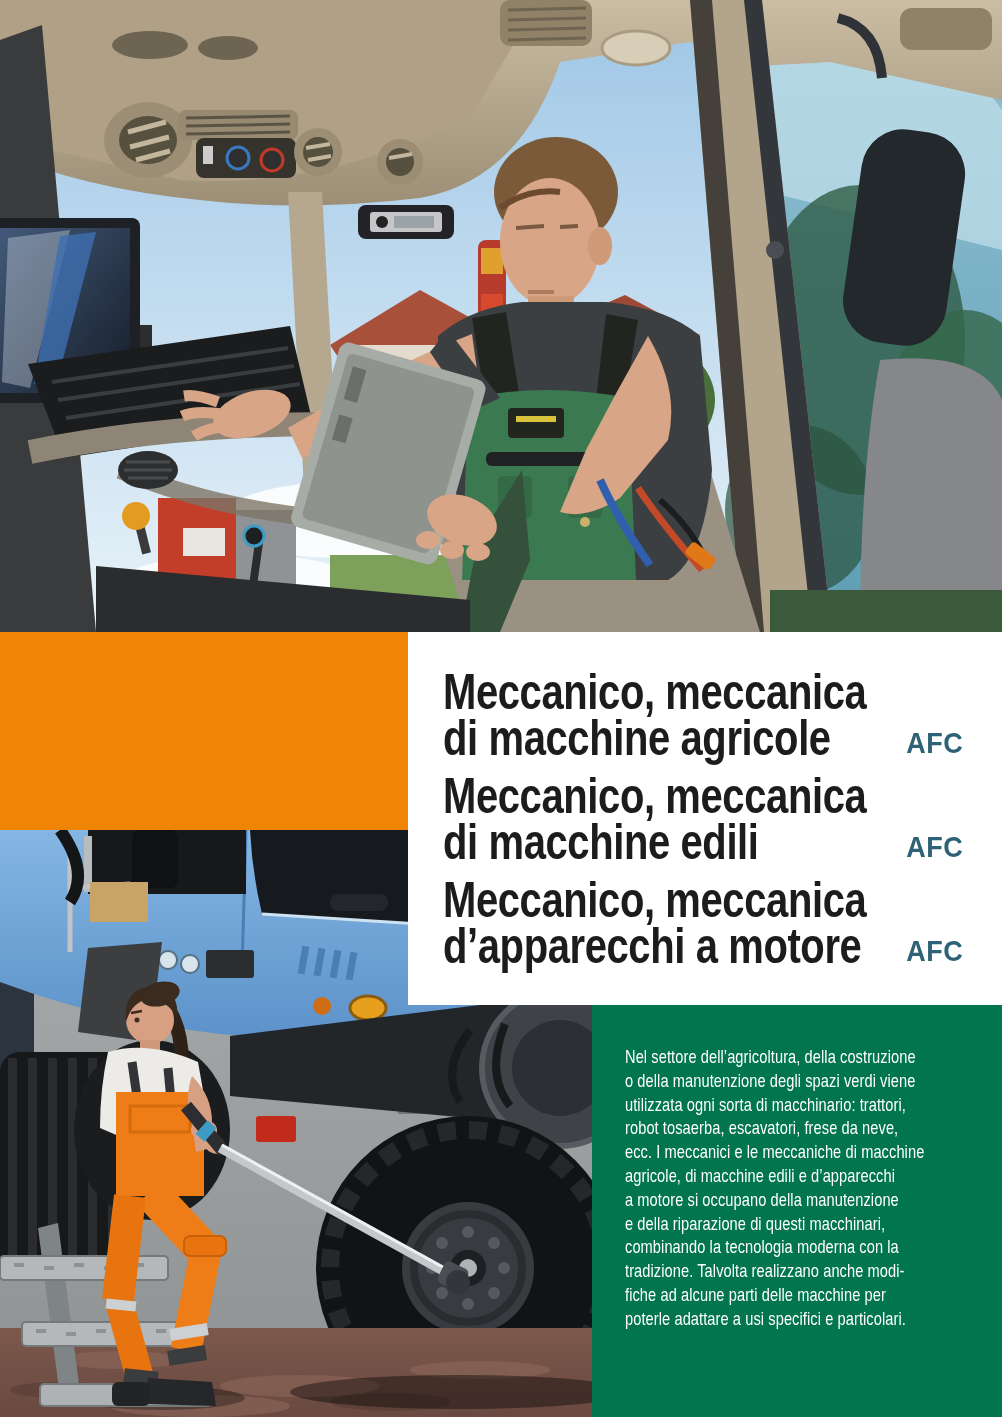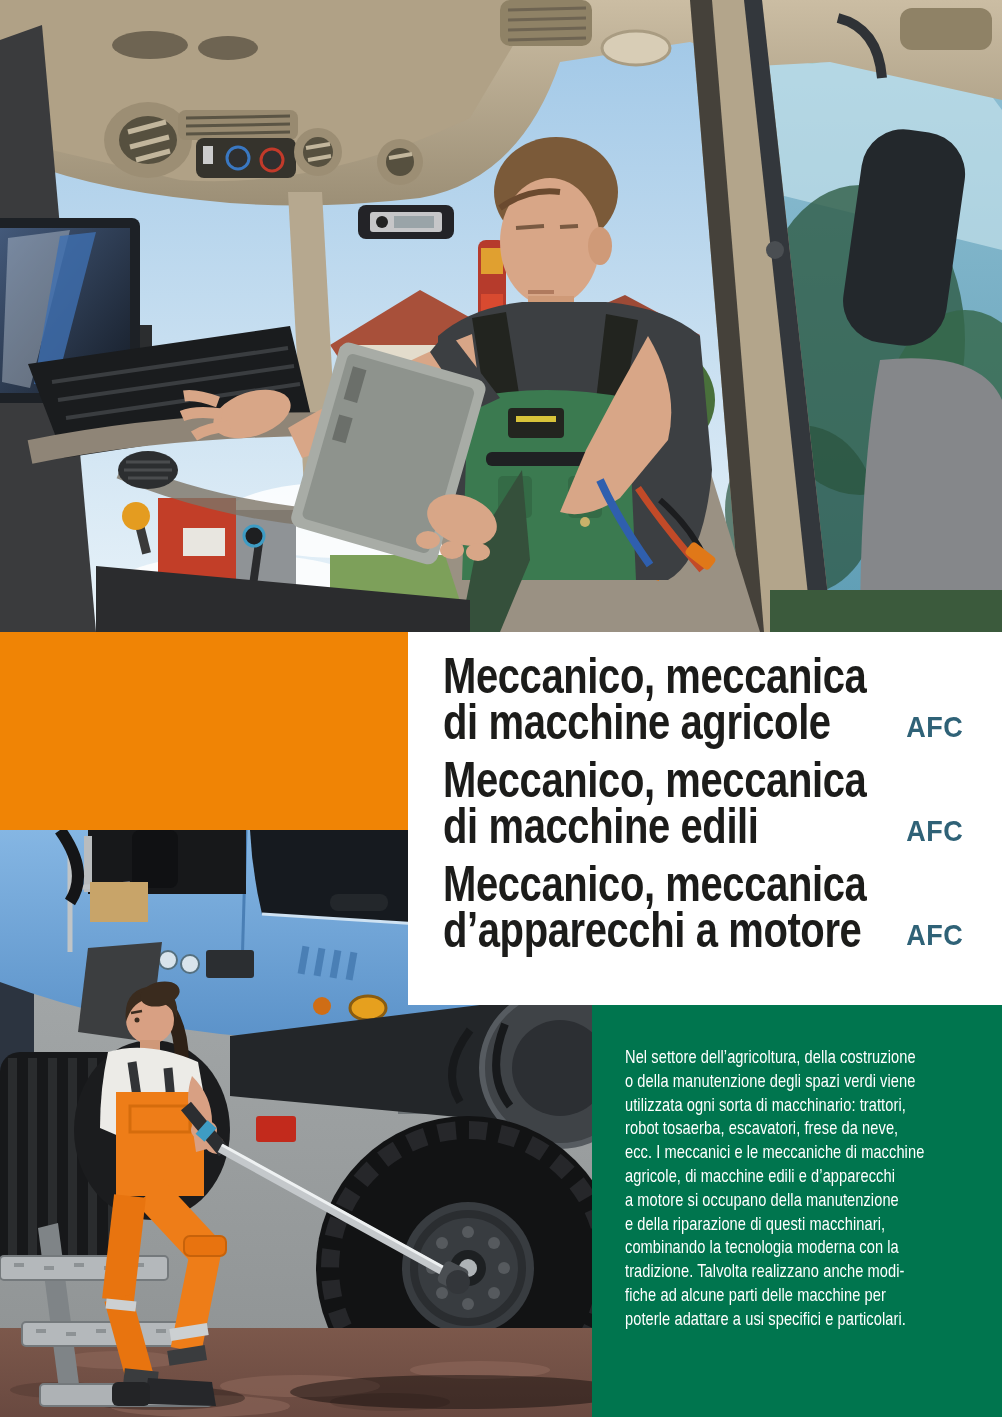--- a/index.html
+++ b/index.html
@@ -7,21 +7,21 @@
     position:relative;width:1002px;height:1417px;margin:0 auto;
     background:#ffffff;overflow:hidden;
     font-family:"Liberation Sans",sans-serif;
   }
   .photo{position:absolute;display:block;}
   .photo-top{left:0;top:0;width:1002px;height:632px;}
   .photo-bottom{left:0;top:830px;width:1002px;height:587px;}
   .orange-block{position:absolute;left:0;top:632px;width:408px;height:198px;background:#F08405;}
   .title-panel{
     position:absolute;left:408px;top:632px;width:594px;height:373px;background:#ffffff;
-    box-sizing:border-box;padding:21px 39px 0 35px;
+    box-sizing:border-box;padding:37px 39px 0 35px;
   }
   .title-group{position:relative;margin-bottom:12px;}
   .t-line{
     font-size:50px;line-height:46px;height:46px;font-weight:bold;color:#1c1c1a;
     letter-spacing:-0.5px;white-space:nowrap;
     transform:scaleX(0.80);transform-origin:0 100%;
   }
   .afc{
     position:absolute;right:0;bottom:3px;
     font-size:30px;line-height:30px;font-weight:bold;color:#2F6277;

